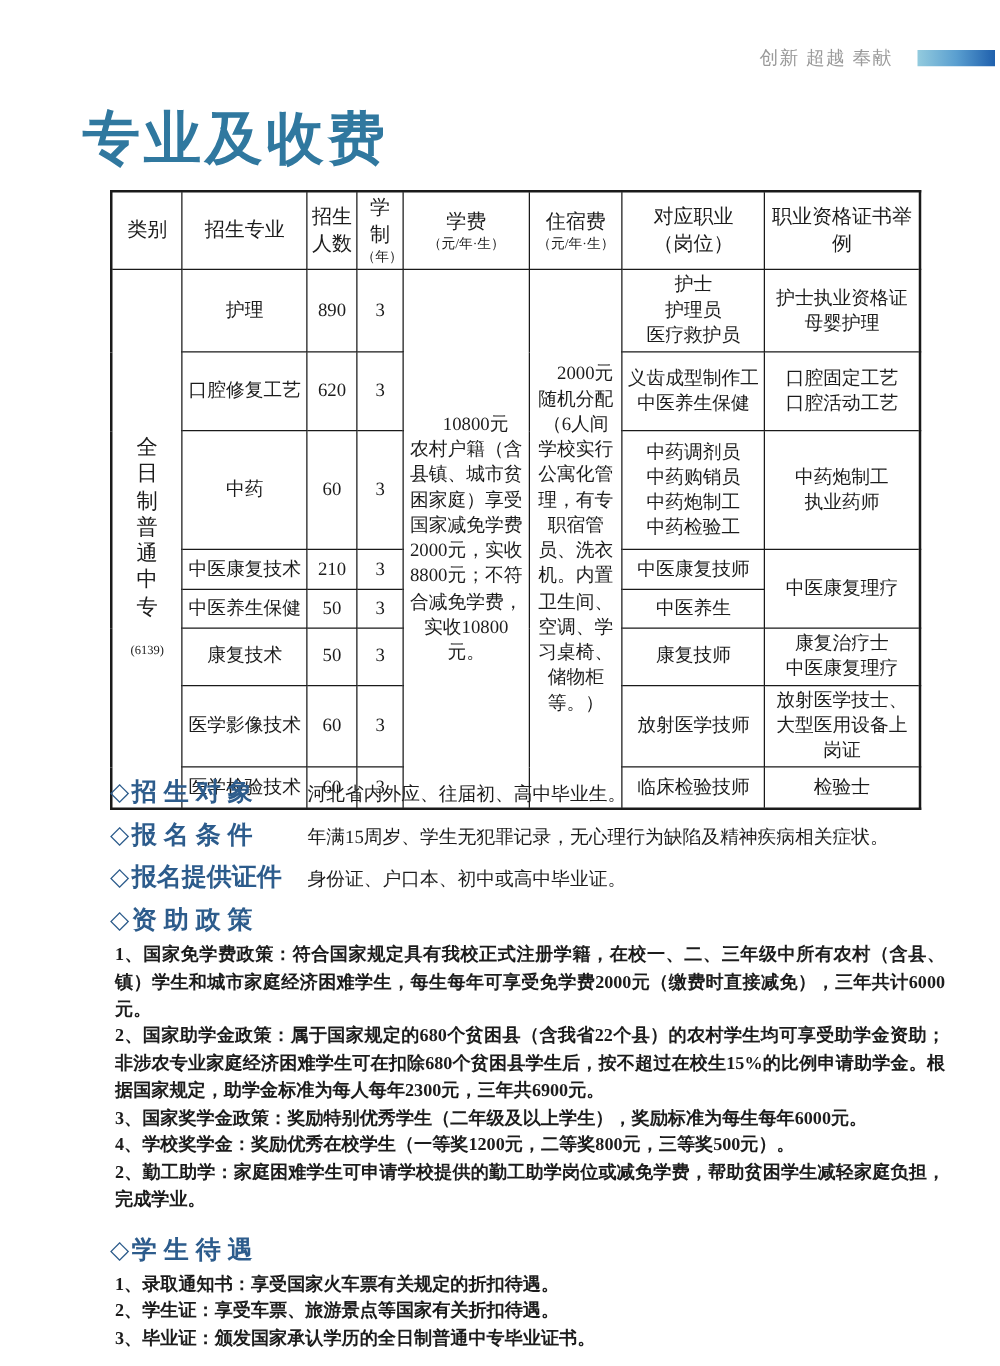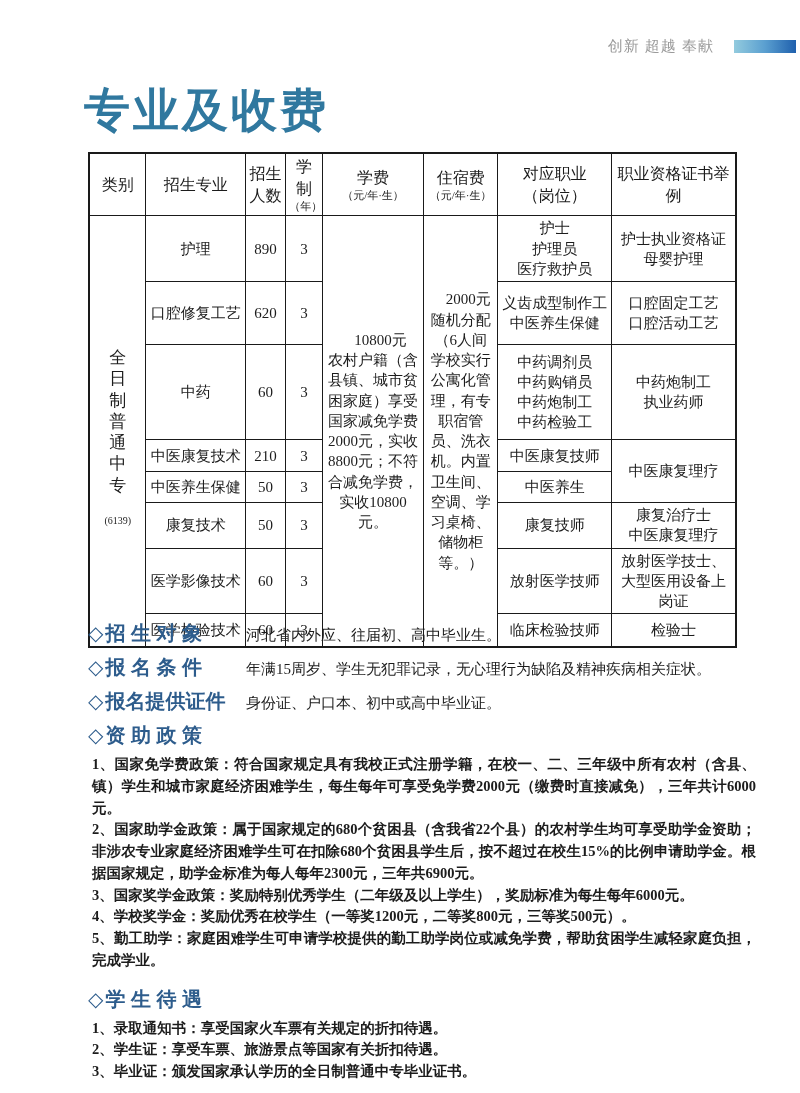--- a/index.html
+++ b/index.html
@@ -17,21 +17,21 @@
   }
   .motto {
     font-family: "Liberation Sans", sans-serif;
     font-size: 15px; color: #9a9a9a; letter-spacing: 1px;
   }
   .grad-bar {
     width: 62px; height: 13px; display: inline-block;
     background: linear-gradient(to right, #93cbde, #5a9fd0, #1f60ad);
   }
   .page-title {
-    position: absolute; top: 80px; left: 84px;
+    position: absolute; top: 80px; left: 66px;
     font-family: "Liberation Serif", "DejaVu Serif", serif;
     font-weight: bold; font-size: 46px; color: #30789f;
     letter-spacing: 3px;
   }
   table.fees {
     position: absolute; top: 152px; left: 88px;
     width: 649px; border-collapse: collapse;
     border: 2px solid #1a1a1a;
     table-layout: fixed;
   }
@@ -222,21 +222,21 @@
   <div class="sec-block">
     <div class="sec-head">
       <span class="diamond">◇</span>
       <span>资 助 政 策</span>
     </div>
     <div class="sec-items">
       <p>1、国家免学费政策：符合国家规定具有我校正式注册学籍，在校一、二、三年级中所有农村（含县、镇）学生和城市家庭经济困难学生，每生每年可享受免学费2000元（缴费时直接减免），三年共计6000元。</p>
       <p>2、国家助学金政策：属于国家规定的680个贫困县（含我省22个县）的农村学生均可享受助学金资助；非涉农专业家庭经济困难学生可在扣除680个贫困县学生后，按不超过在校生15%的比例申请助学金。根据国家规定，助学金标准为每人每年2300元，三年共6900元。</p>
       <p>3、国家奖学金政策：奖励特别优秀学生（二年级及以上学生），奖励标准为每生每年6000元。</p>
       <p>4、学校奖学金：奖励优秀在校学生（一等奖1200元，二等奖800元，三等奖500元）。</p>
-      <p>5、勤工助学：家庭困难学生可申请学校提供的勤工助学岗位或减免学费，帮助贫困学生减轻家庭负担，完成学业。</p>
+      <p>2、勤工助学：家庭困难学生可申请学校提供的勤工助学岗位或减免学费，帮助贫困学生减轻家庭负担，完成学业。</p>
     </div>
   </div>
 
   <div class="sec-block gap-lg">
     <div class="sec-head">
       <span class="diamond">◇</span>
       <span>学 生 待 遇</span>
     </div>
     <div class="sec-items">
       <p>1、录取通知书：享受国家火车票有关规定的折扣待遇。</p>

